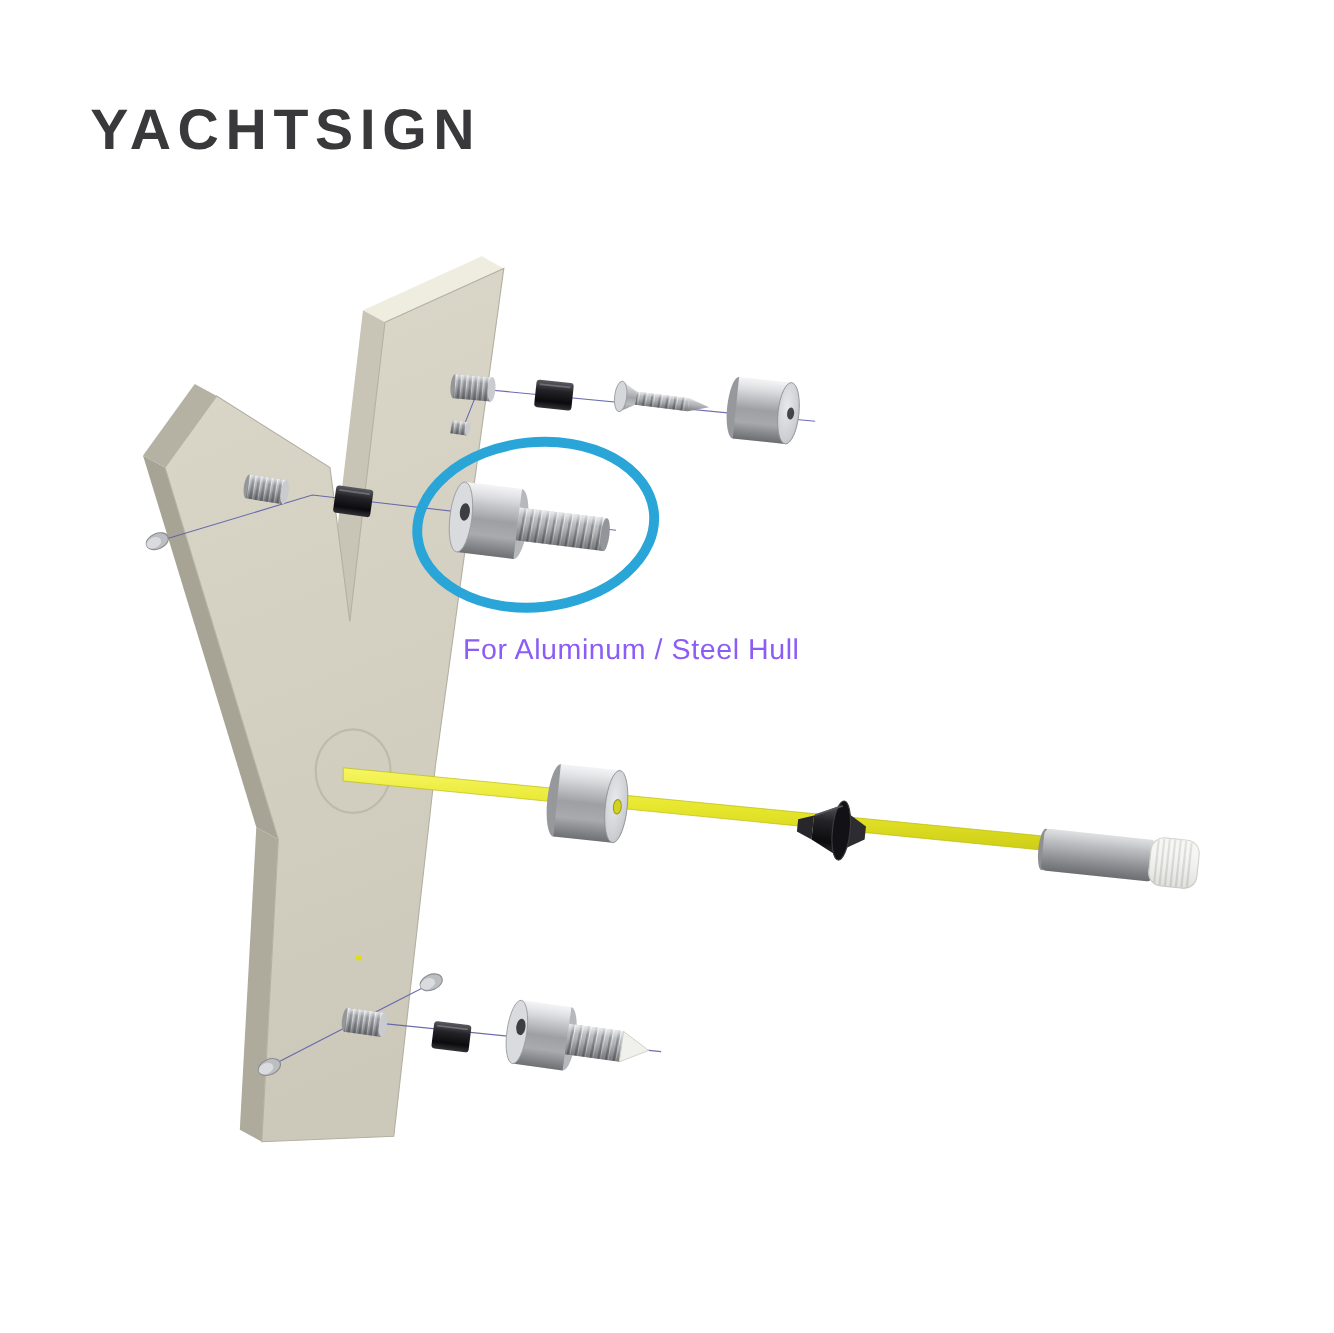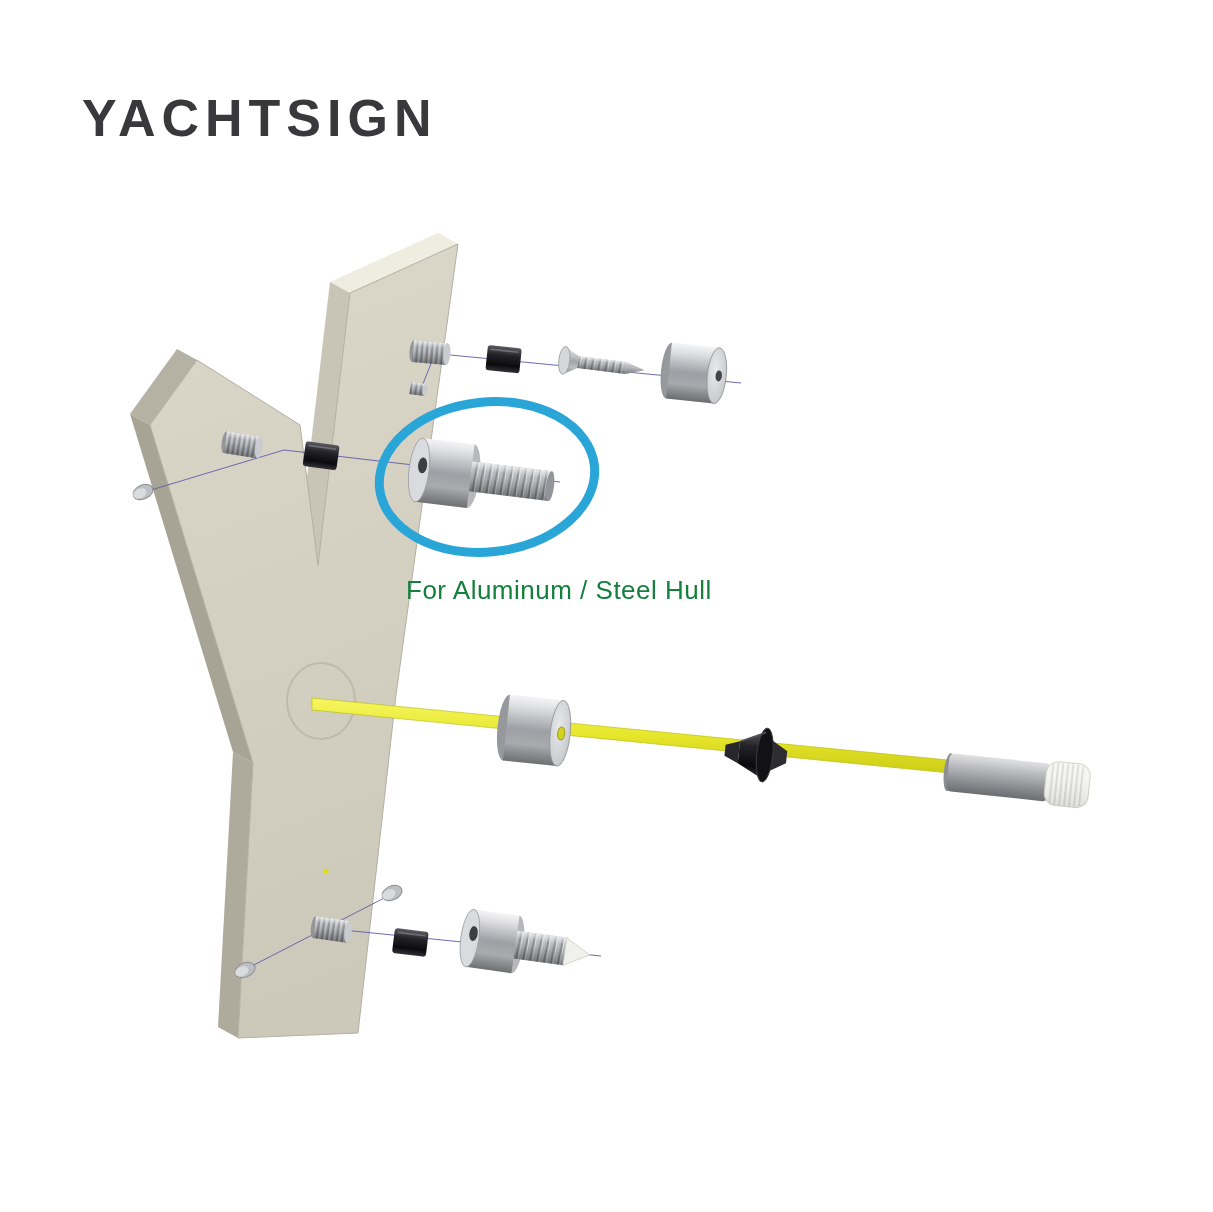--- a/index.html
+++ b/index.html
@@ -4,22 +4,22 @@
 <style>
   html,body{margin:0;padding:0;background:#ffffff;}
   body{width:1213px;height:1212px;overflow:hidden;font-family:"Liberation Sans",sans-serif;}
   .stage{position:relative;width:1201px;height:1212px;background:#ffffff;padding-left:26px;}
   .logo{
     position:absolute;left:82px;top:88px;
     font-size:52px;font-weight:800;letter-spacing:6px;
     color:#39393b;font-family:"Liberation Sans",sans-serif;
   }
   .hull-label{
-    position:absolute;left:406px;top:575px;
-    font-size:26px;color:#15803d;letter-spacing:0.5px;
+    position:absolute;left:421px;top:575px;
+    font-size:26px;color:#8b5cf6;letter-spacing:0.5px;
     font-family:"Liberation Sans",sans-serif;
   }
   svg{position:absolute;left:0;top:0;}
 </style>
 </head>
 <body>
 
 <div class="stage">
 
   <div class="logo">YACHTSIGN</div>

